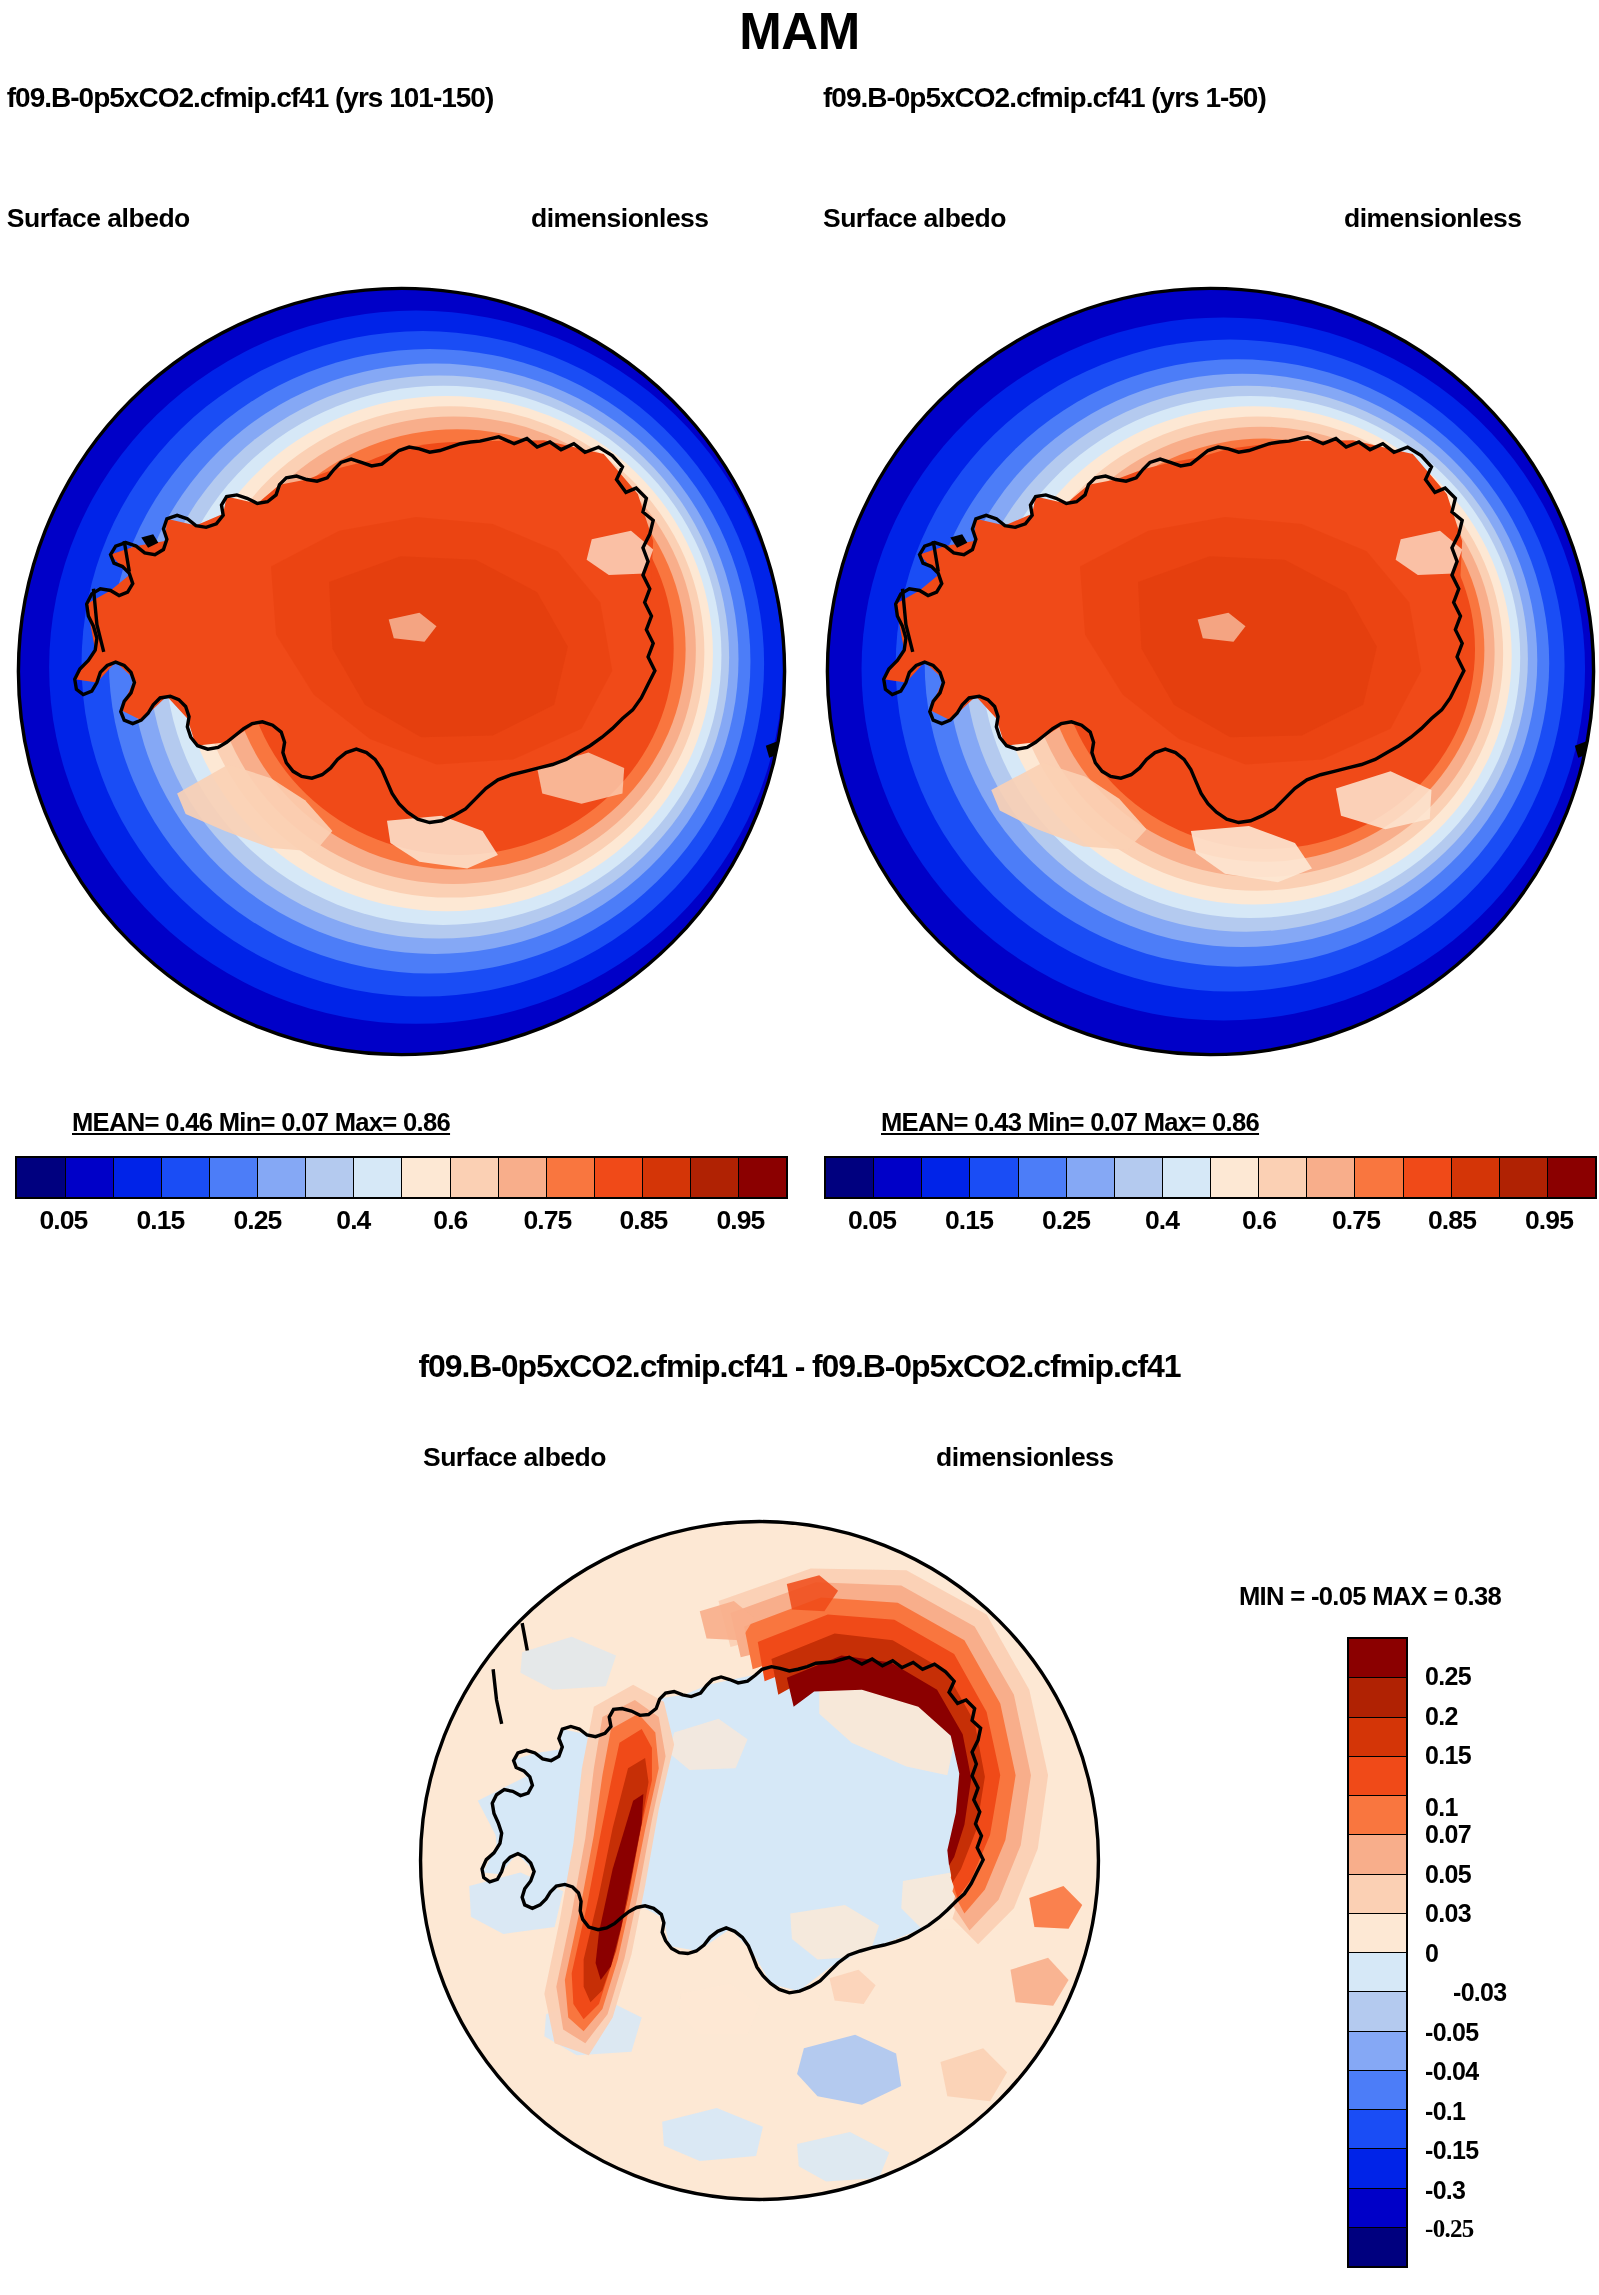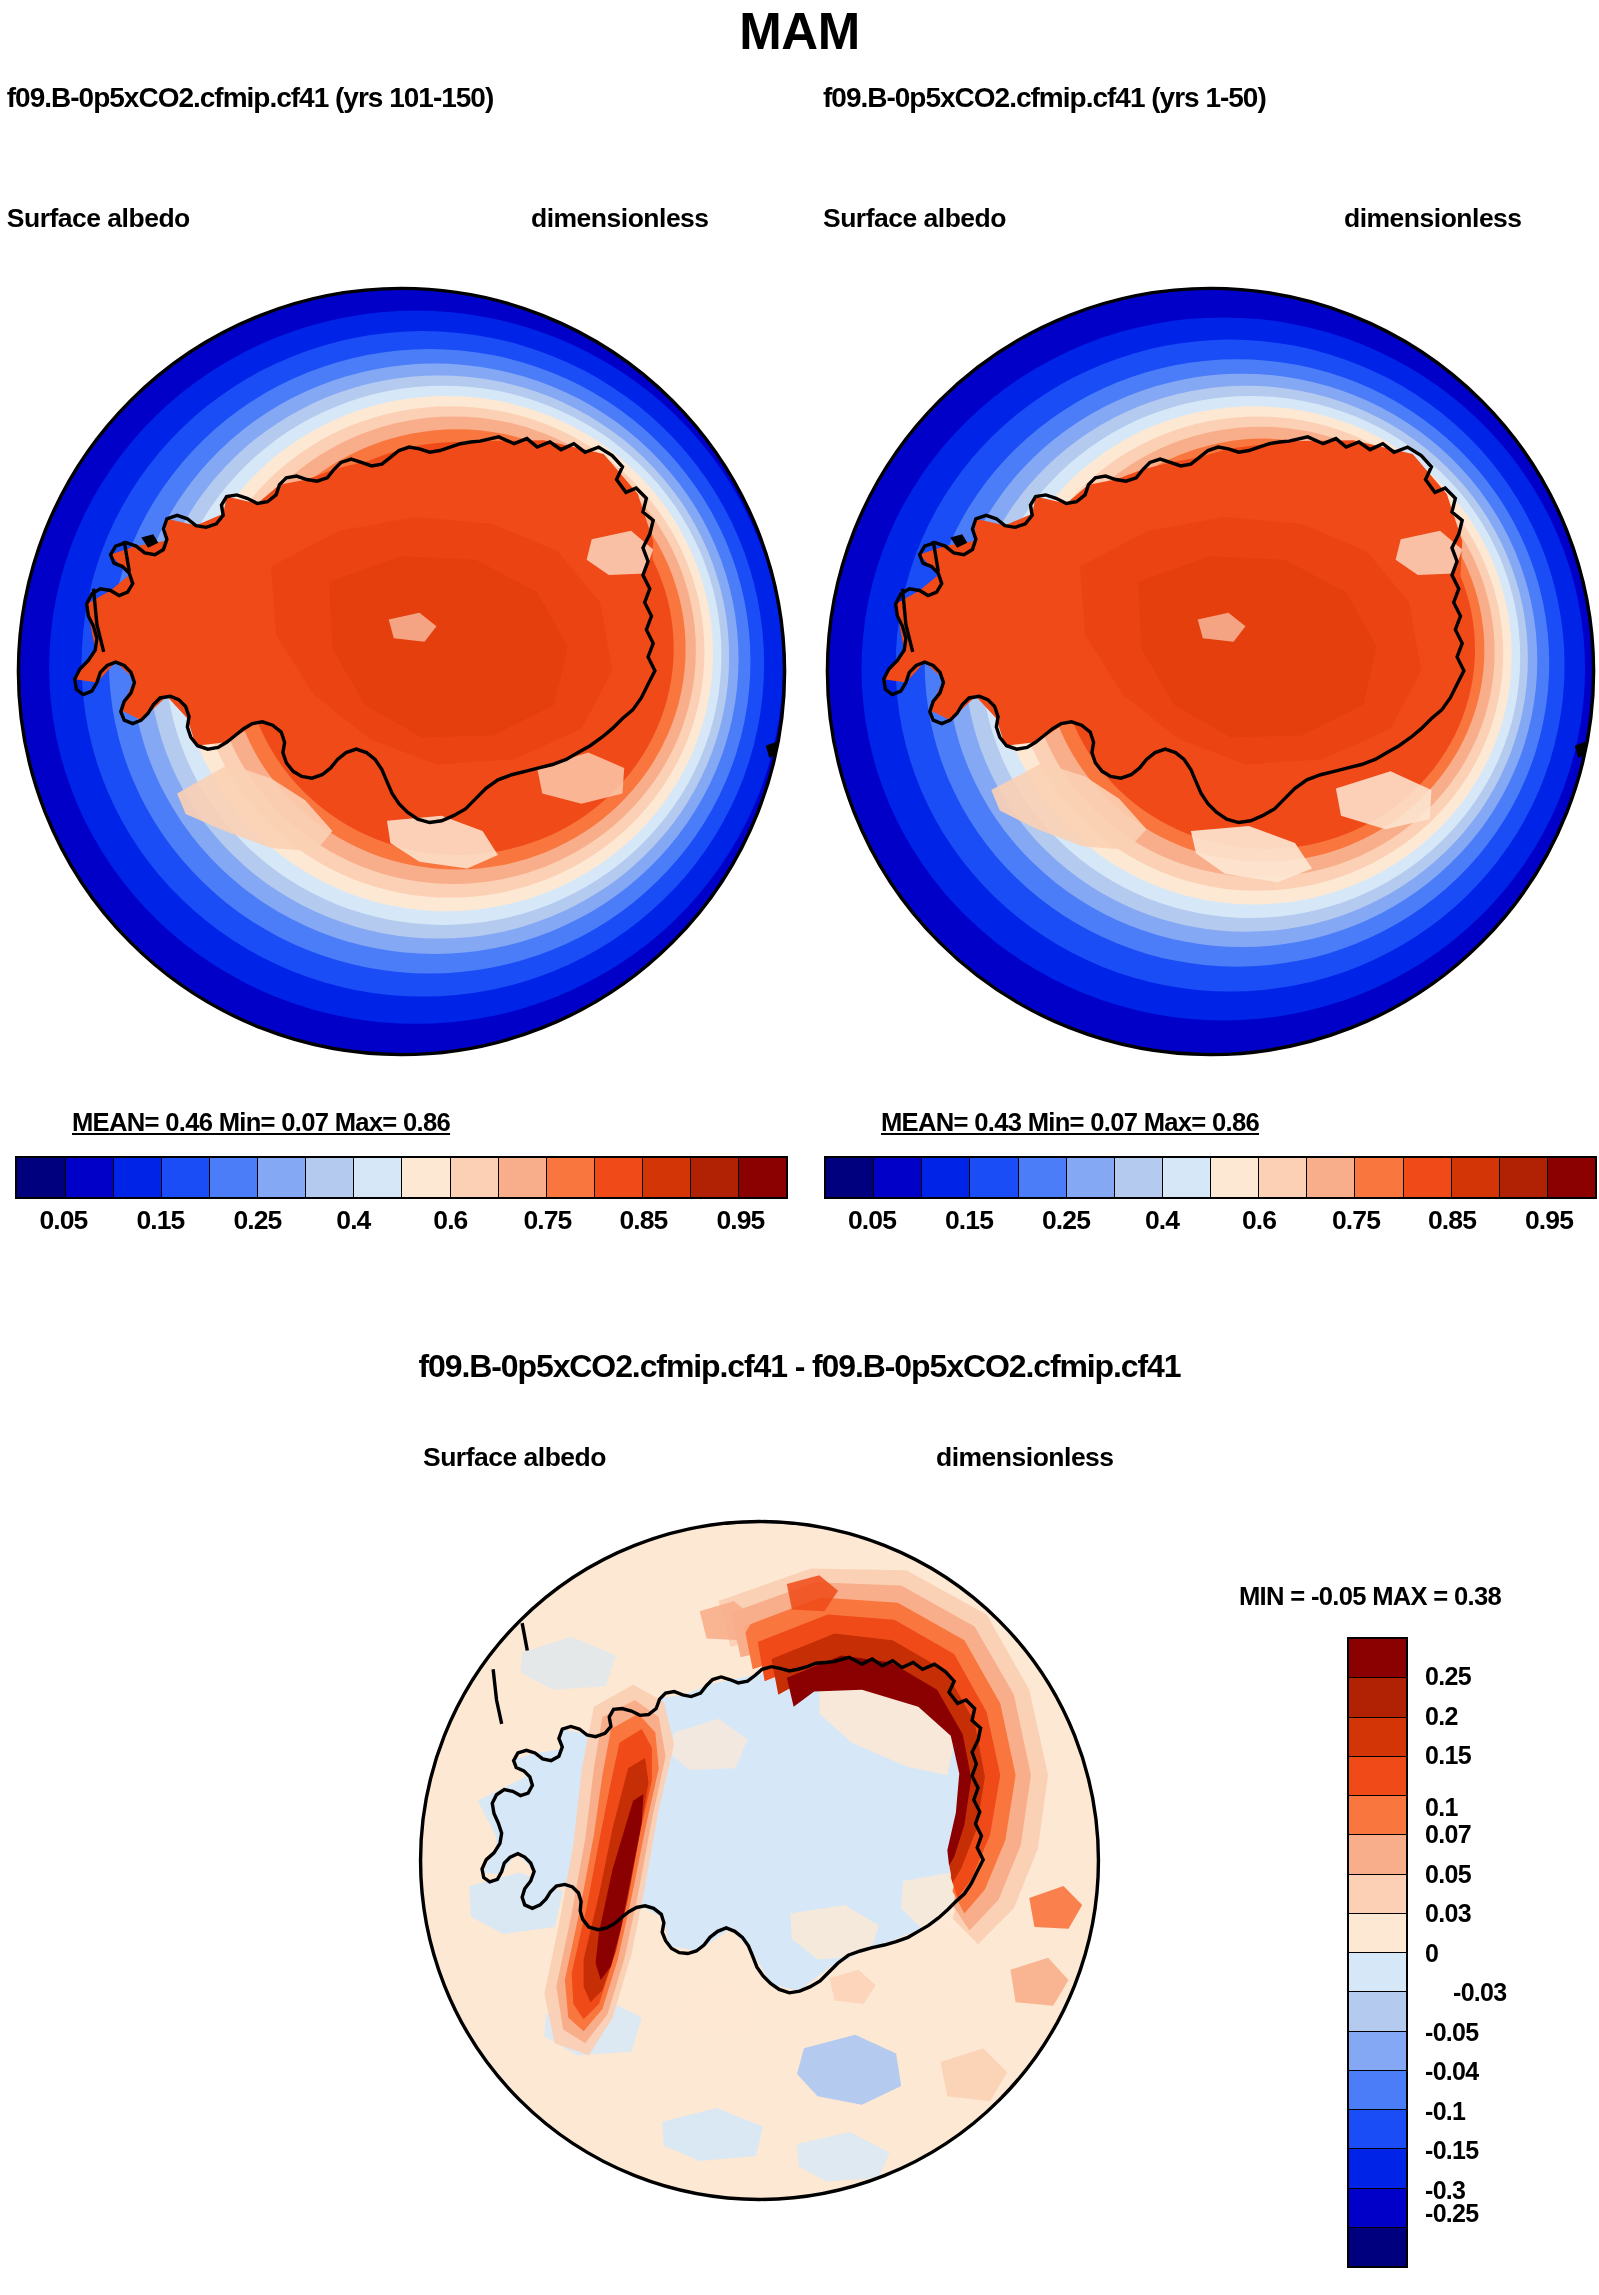--- a/index.html
+++ b/index.html
@@ -450,15 +450,15 @@
     <span class="tk" style="top: 197px;">0.07</span>
     <span class="tk" style="top: 237px;">0.05</span>
     <span class="tk" style="top: 276px;">0.03</span>
     <span class="tk" style="top: 316px;">0</span>
     <span class="tk" style="top: 355px; margin-left: 28px;">-0.03</span>
     <span class="tk" style="top: 395px;">-0.05</span>
     <span class="tk" style="top: 434px;">-0.04</span>
     <span class="tk" style="top: 474px;">-0.1</span>
     <span class="tk" style="top: 513px;">-0.15</span>
     <span class="tk" style="top: 553px;">-0.3</span>
-    <span class="tk" style="top: 576px;">-0.25</span>
+    <span class="tk" style="top: 592px; font-family: Liberation Serif, serif;">-0.25</span>
   </div>
 
 
 </body></html>

